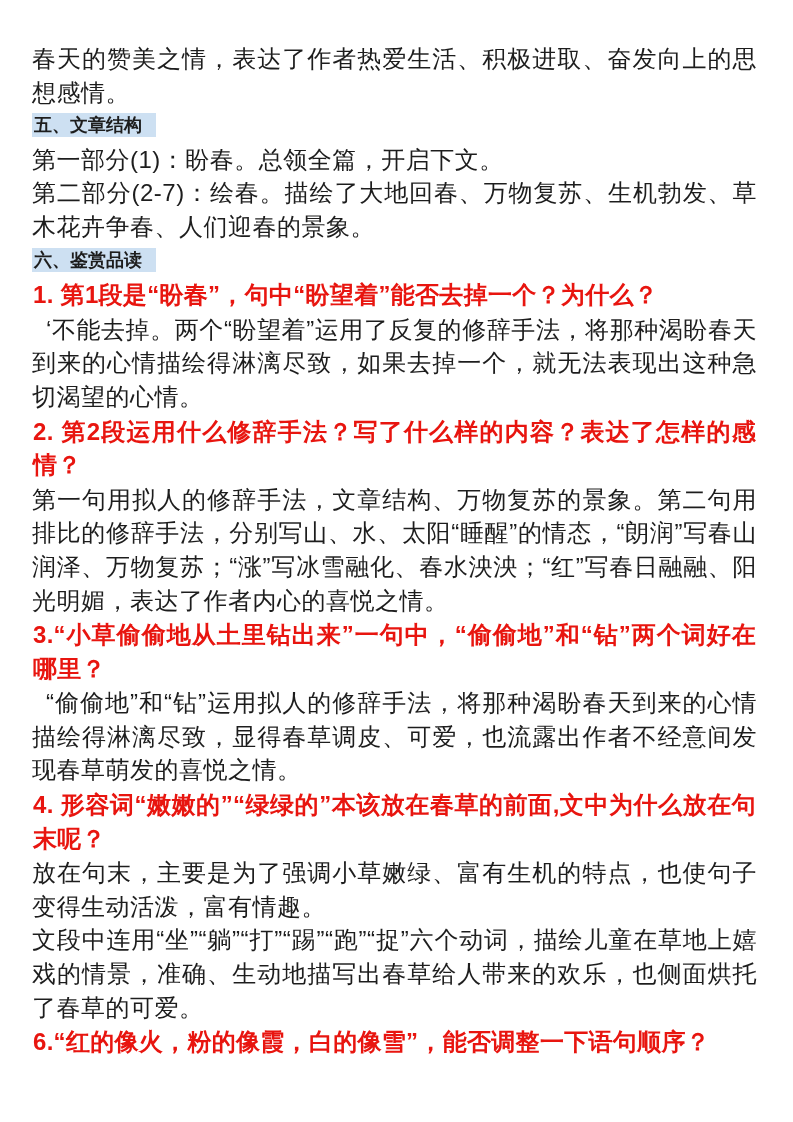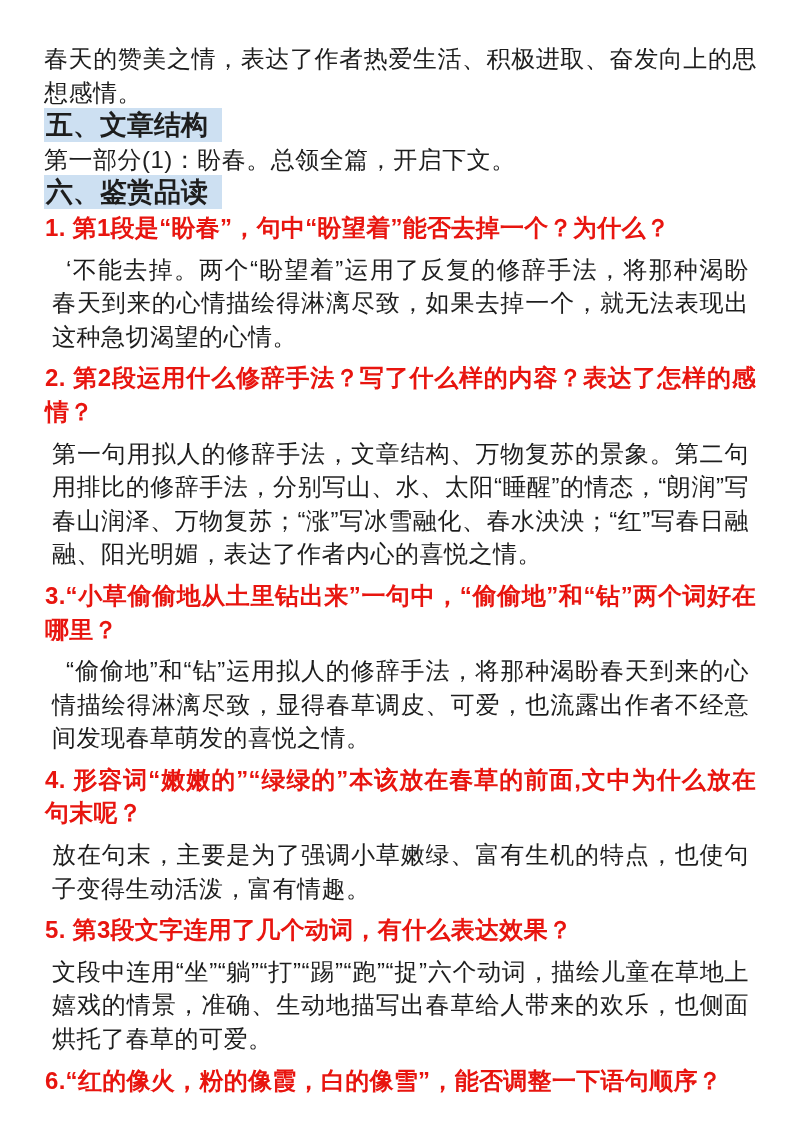--- a/index.html
+++ b/index.html
@@ -8,84 +8,84 @@
     --hl:#cde0f2;
     --footer-gray:#9c9c9c;
     --page-bg:#ffffff;
   }
   html,body{margin:0;padding:0;background:var(--page-bg);}
   .page{
     position:relative;
     box-sizing:border-box;
     width:793px;height:1122px;
     background:var(--page-bg);
-    padding:42px 36px 0 44px;
+    padding:42px 36px 0 32px;
     overflow:hidden;
     font-family:"Liberation Sans","DejaVu Sans",sans-serif;
   }
   .para{
     margin:0;
     font-size:24px;
     line-height:33.6px;
     color:var(--ink);
     text-align:justify;
     letter-spacing:0.5px;
   }
   .section-header{
     margin:0;
-    font-size:27px;
+    font-size:18px;
     line-height:33.6px;
     font-weight:bold;
     color:var(--ink);
   }
   .section-header .hl{
     background:var(--hl);
     padding:2px 14px 2px 2px;
   }
   .qa-question{
     margin:1px;
     font-size:24px;
     line-height:33.6px;
     font-weight:bold;
     color:var(--accent-red);
     text-align:justify;
     letter-spacing:0.3px;
   }
   .qa-answer{
-    margin:8px;
+    margin:0;
     font-size:24px;
     line-height:33.6px;
     color:var(--ink);
     text-align:justify;
     letter-spacing:0.5px;
   }
   .indent{text-indent:14px;}
 </style>
 </head>
 <body>
 
 <div class="page">
 
   <p class="para">春天的赞美之情，表达了作者热爱生活、积极进取、奋发向上的思想感情。</p>
 
   <h2 class="section-header"><span class="hl">五、文章结构</span></h2>
 
   <div id="section5-paragraphs">
       <p class="para">第一部分(1)：盼春。总领全篇，开启下文。</p>
+      <p class="para">第二部分(2-7)：绘春。描绘了大地回春、万物复苏、生机勃发、草木花卉争春、人们迎春的景象。</p>
     </div>
 
   <h2 class="section-header"><span class="hl">六、鉴赏品读</span></h2>
 
   <div id="qa-list">
       <p class="qa-question">1. 第1段是“盼春”，句中“盼望着”能否去掉一个？为什么？</p>
       <p class="qa-answer indent">‘不能去掉。两个“盼望着”运用了反复的修辞手法，将那种渴盼春天到来的心情描绘得淋漓尽致，如果去掉一个，就无法表现出这种急切渴望的心情。</p>
       <p class="qa-question">2. 第2段运用什么修辞手法？写了什么样的内容？表达了怎样的感情？</p>
       <p class="qa-answer">第一句用拟人的修辞手法，文章结构、万物复苏的景象。第二句用排比的修辞手法，分别写山、水、太阳“睡醒”的情态，“朗润”写春山润泽、万物复苏；“涨”写冰雪融化、春水泱泱；“红”写春日融融、阳光明媚，表达了作者内心的喜悦之情。</p>
       <p class="qa-question">3.“小草偷偷地从土里钻出来”一句中，“偷偷地”和“钻”两个词好在哪里？</p>
       <p class="qa-answer indent">“偷偷地”和“钻”运用拟人的修辞手法，将那种渴盼春天到来的心情描绘得淋漓尽致，显得春草调皮、可爱，也流露出作者不经意间发现春草萌发的喜悦之情。</p>
       <p class="qa-question">4. 形容词“嫩嫩的”“绿绿的”本该放在春草的前面,文中为什么放在句末呢？</p>
       <p class="qa-answer">放在句末，主要是为了强调小草嫩绿、富有生机的特点，也使句子变得生动活泼，富有情趣。</p>
-      <p class="qa-question">5. 第3段文字连用了几个动词，有什么表达效果？</p>
       <p class="qa-answer">文段中连用“坐”“躺”“打”“踢”“跑”“捉”六个动词，描绘儿童在草地上嬉戏的情景，准确、生动地描写出春草给人带来的欢乐，也侧面烘托了春草的可爱。</p>
       <p class="qa-question">6.“红的像火，粉的像霞，白的像雪”，能否调整一下语句顺序？</p>
     </div>
 
 </div>
 
 </body></html>

